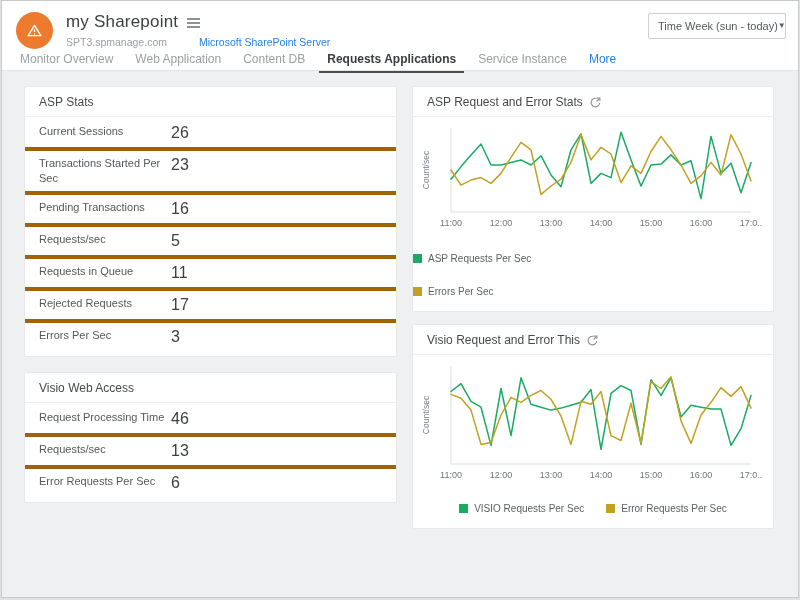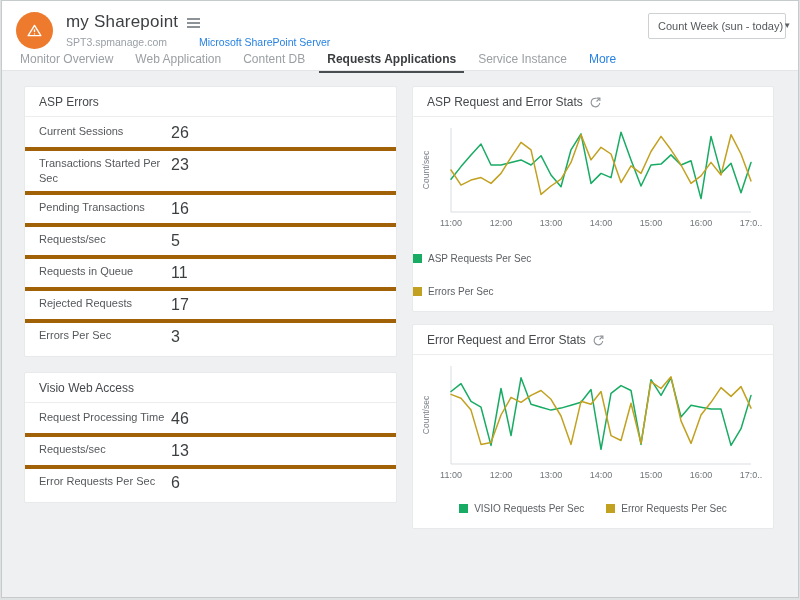--- a/index.html
+++ b/index.html
@@ -79,39 +79,39 @@
               <span></span>
             </span>
         </div>
         <div class="sub-row">
           <span class="host">SPT3.spmanage.com</span>
           <span class="type-link">Microsoft SharePoint Server</span>
         </div>
       </div>
     </div>
     <div class="range-select">
-      <span class="rs-label">Count Week (sun - today)</span>
+      <span class="rs-label">Time Week (sun - today)</span>
       <span class="caret">▼</span>
     </div>
     <div class="tab-bar">
         <div class="tab">Monitor Overview</div>
         <div class="tab">Web Application</div>
         <div class="tab">Content DB</div>
         <div class="tab active">Requests Applications</div>
         <div class="tab">Service Instance</div>
         <div class="tab accent">More</div>
       </div>
   </div>
 
   <div class="content">
 
     <div class="col-left">
       <div class="panel">
         <div class="panel-head">
-          <span class="panel-title">ASP Errors</span>
+          <span class="panel-title">ASP Stats</span>
         </div>
         <div class="rows">
             <div class="stat-row">
               <span class="stat-label">Current Sessions</span>
               <span class="stat-value">26</span>
             </div>
             <div class="stat-row">
               <span class="stat-label">Transactions Started Per Sec</span>
               <span class="stat-value">23</span>
             </div>
@@ -195,21 +195,21 @@
             </span>
             <span class="legend-item">
               <span class="legend-swatch" style="background: rgb(194, 161, 32);"></span>
               <span class="legend-label">Errors Per Sec</span>
             </span>
           </div>
       </div>
 
       <div class="panel">
         <div class="panel-head">
-          <span class="panel-title">Error Request and Error Stats</span>
+          <span class="panel-title">Visio Request and Error This</span>
           <span class="ext-icon">
             <svg width="11" height="11" viewBox="0 0 12 12">
               <path d="M10.6 6.6 A4.7 4.7 0 1 1 7.2 1.5" fill="none" stroke="#8e9398" stroke-width="1.2"></path>
               <path d="M7.6 1.2 h3.2 v3.2" fill="none" stroke="#8e9398" stroke-width="1.2"></path>
               <path d="M10.6 1.4 L7.1 4.9" fill="none" stroke="#8e9398" stroke-width="1.2"></path>
             </svg>
           </span>
         </div>
         <div class="chart-wrap">
           <svg width="348" height="126">

